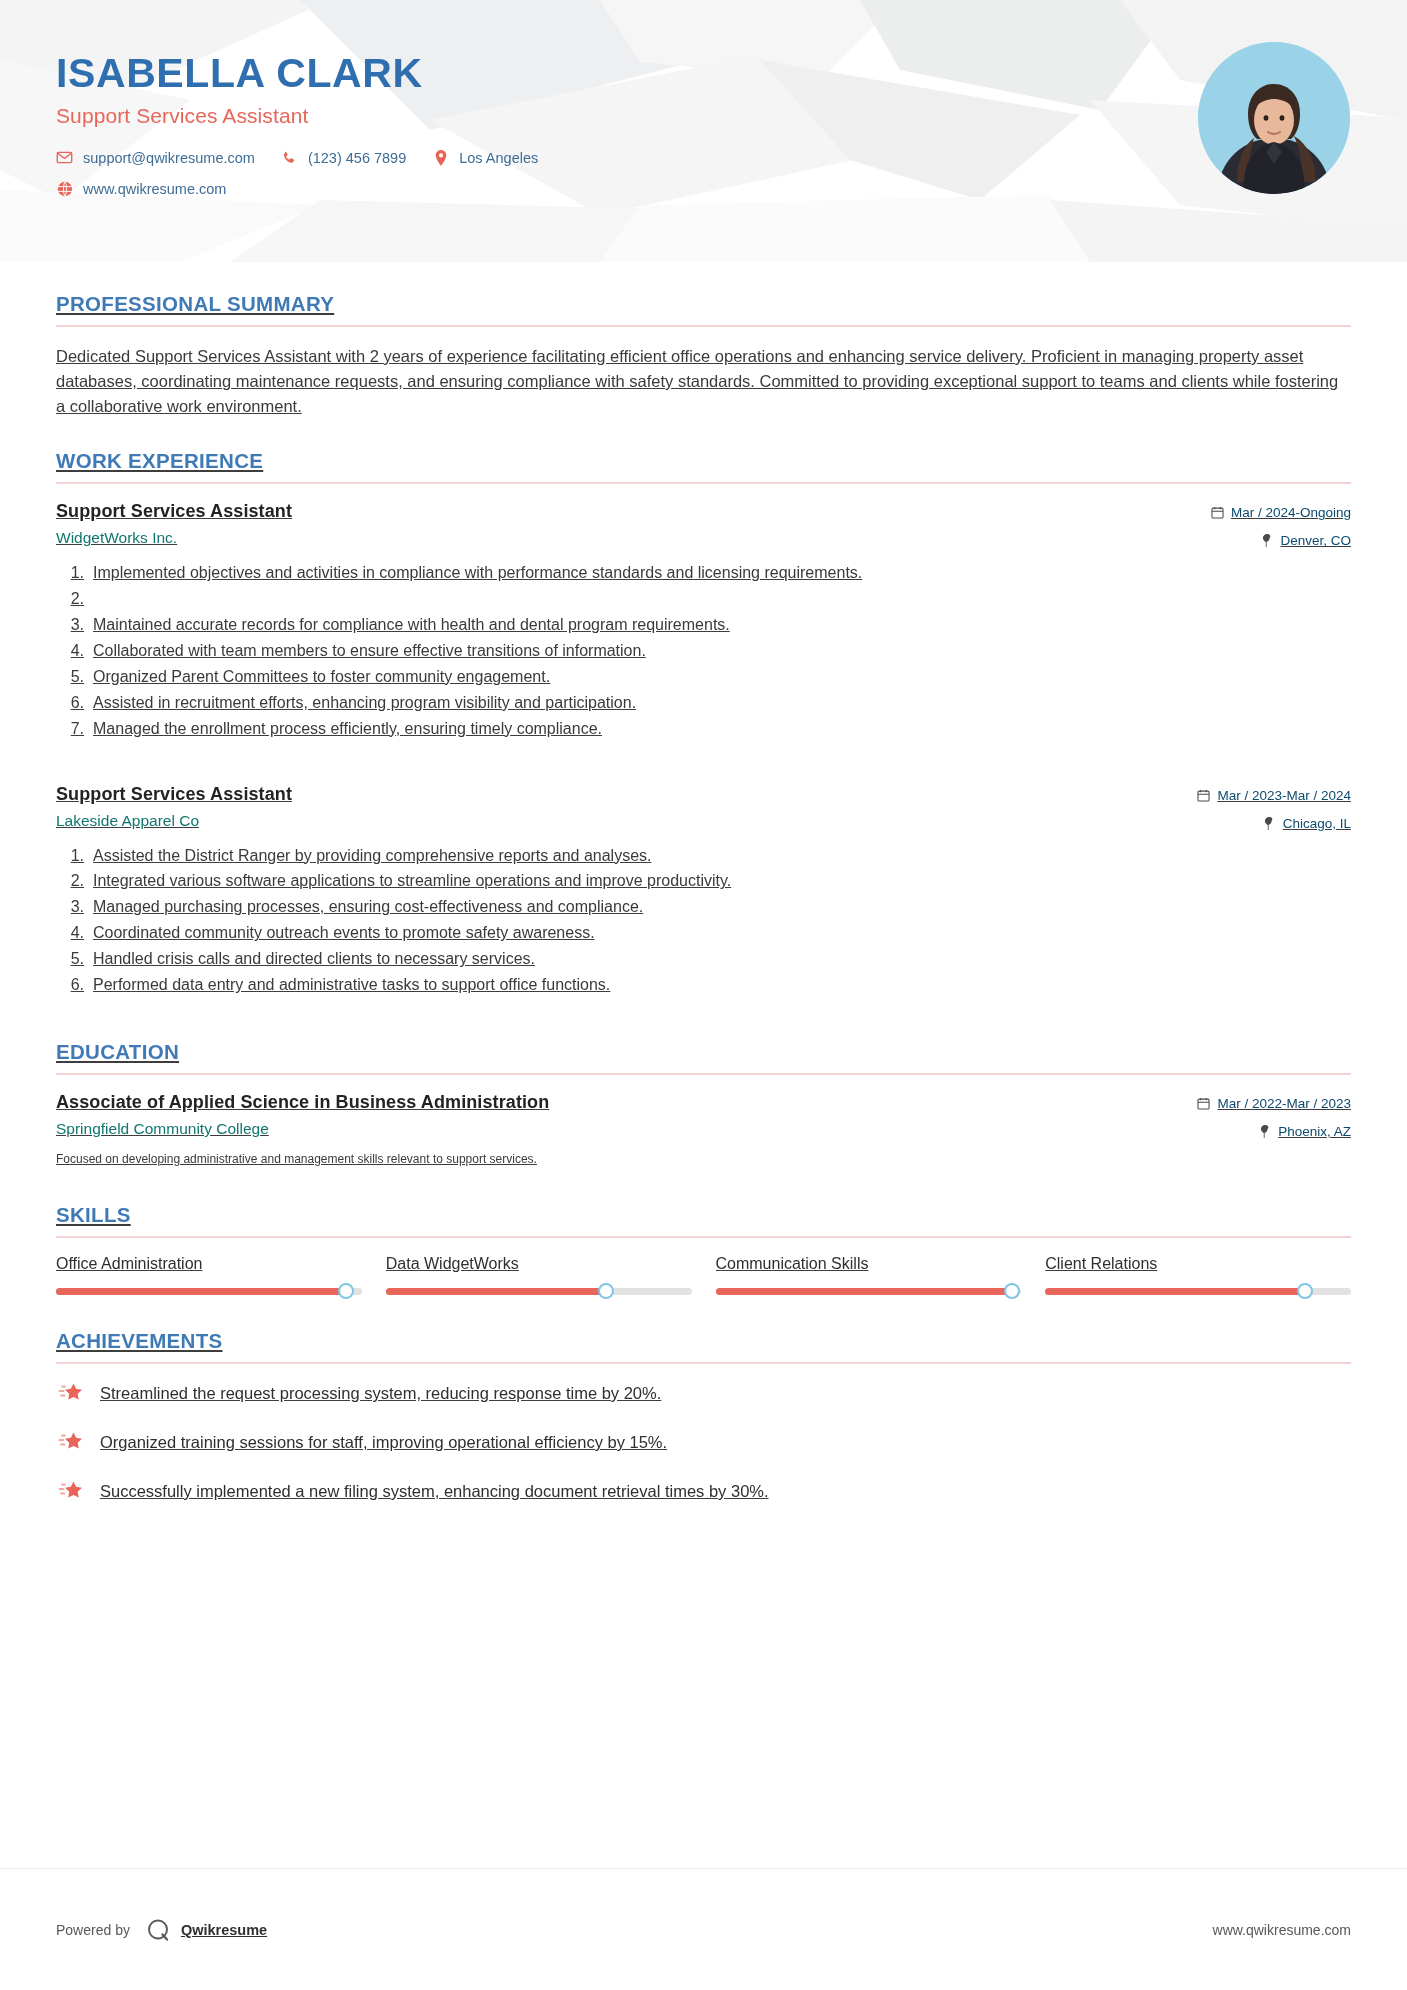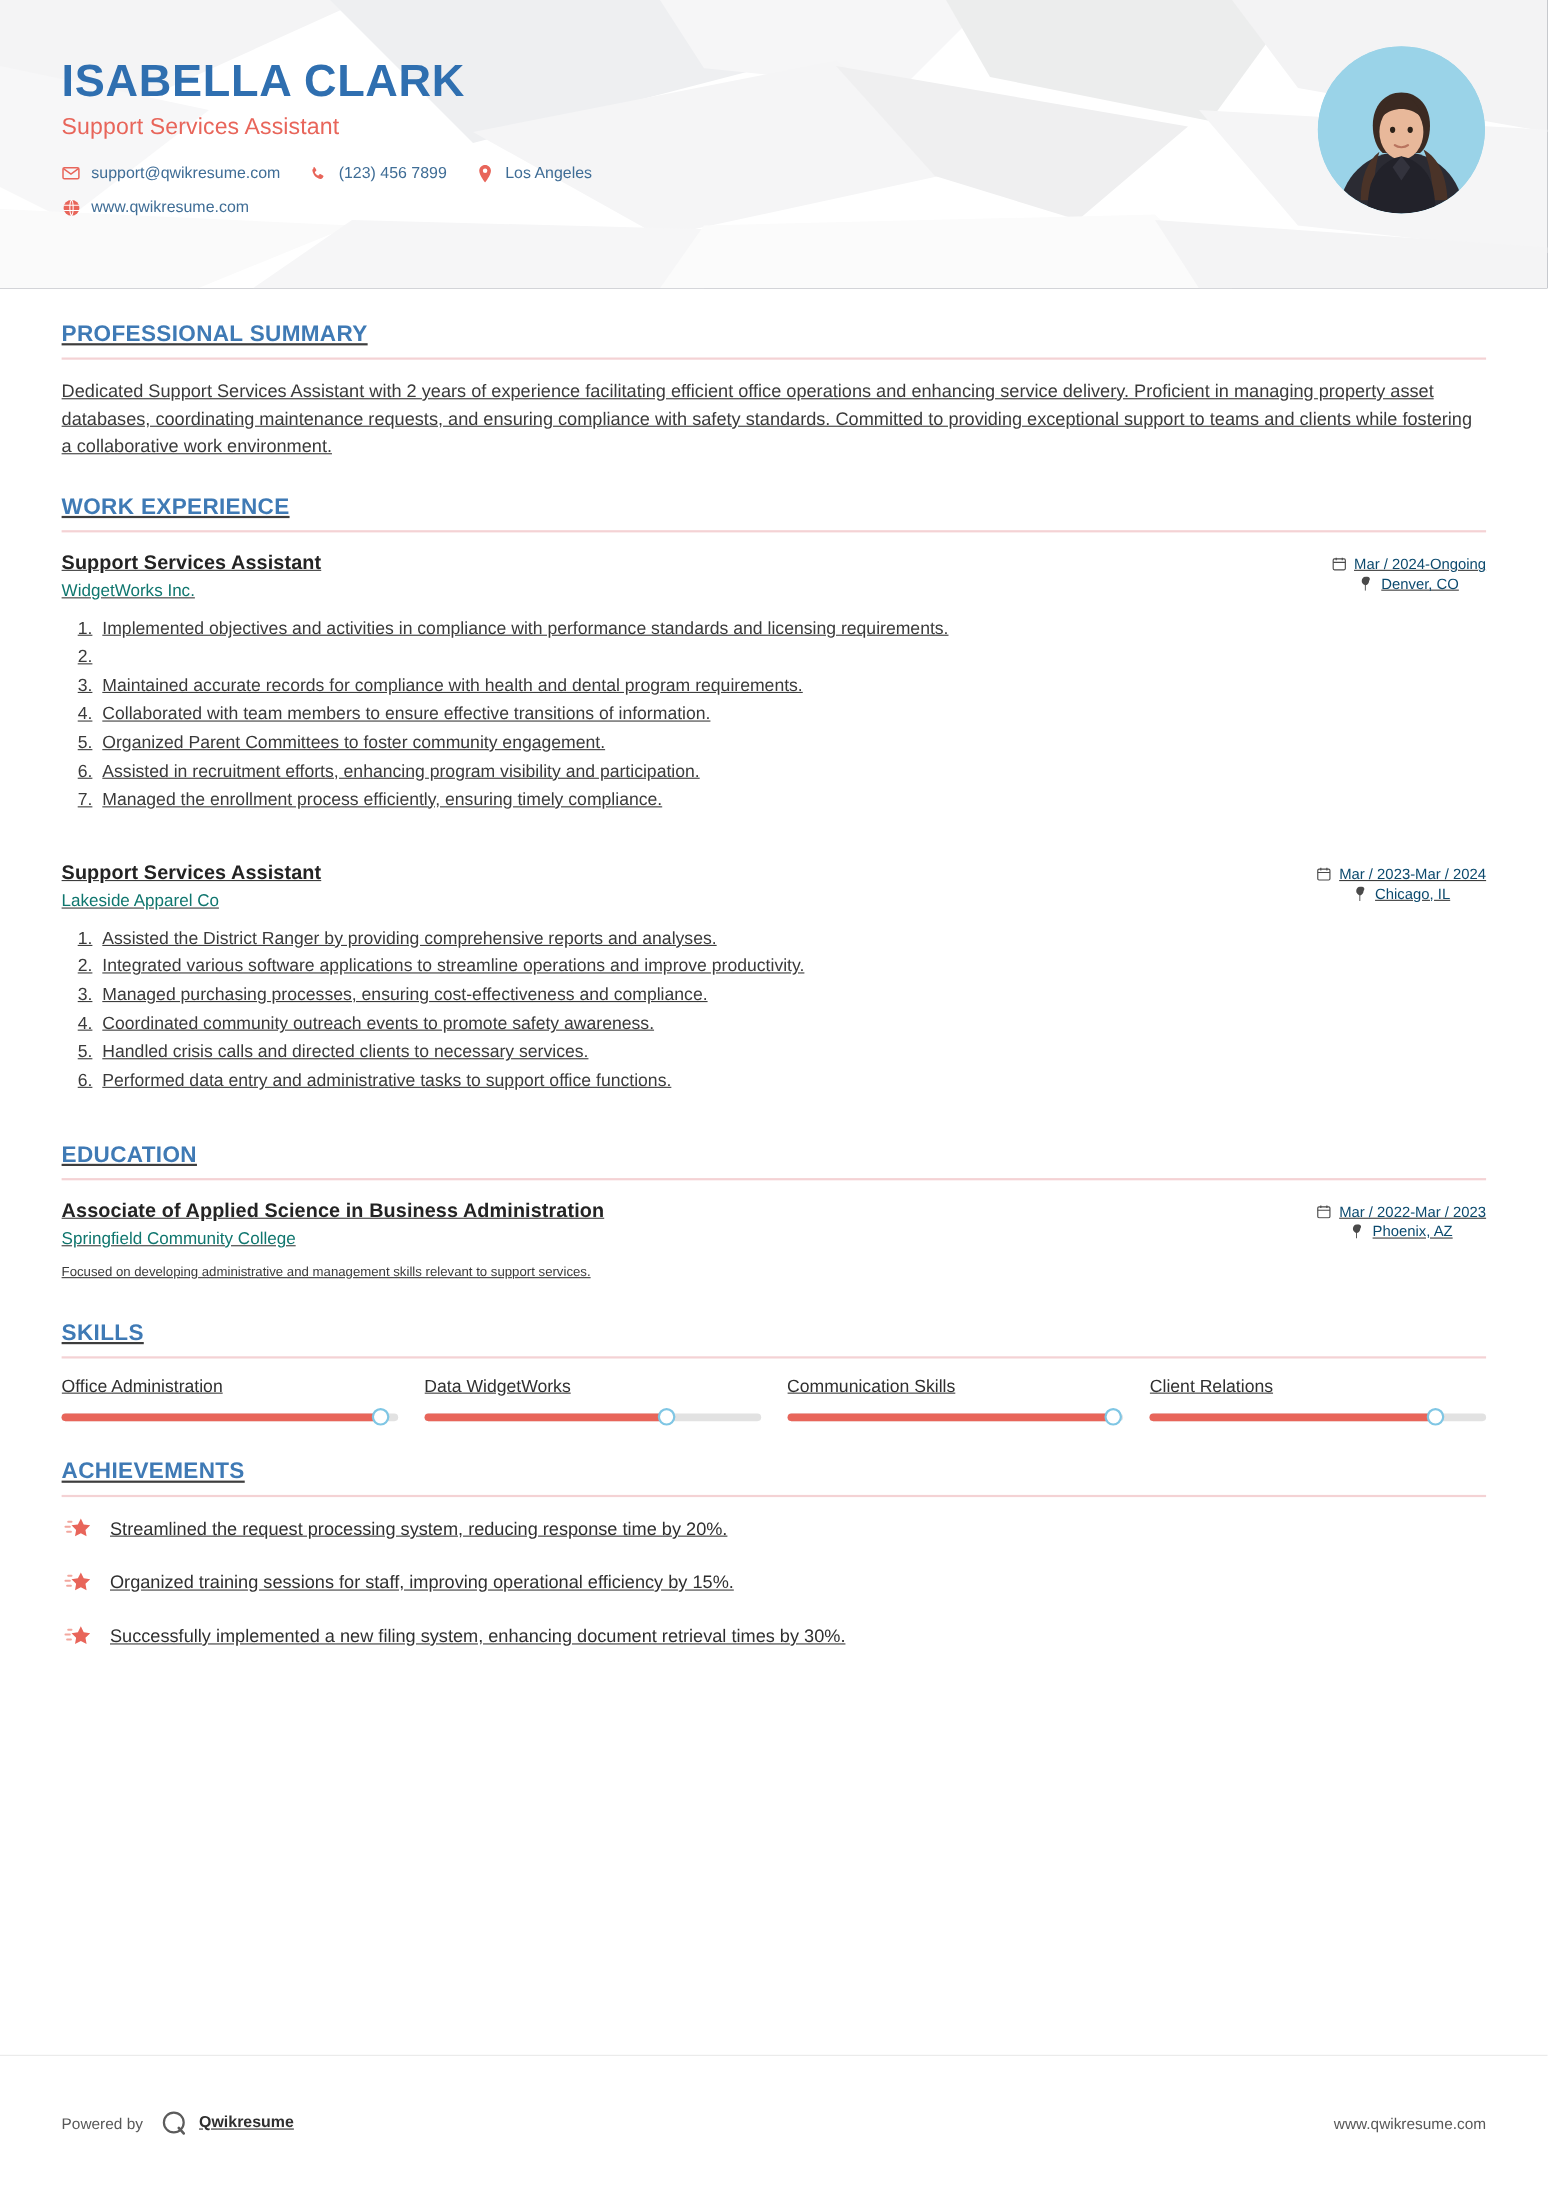--- a/index.html
+++ b/index.html
@@ -18,21 +18,21 @@
     width: 1407px;
     height: 1990px;
     position: relative;
     background: #ffffff;
   }
 
   
   .header {
     position: relative;
     height: 262px;
-    background: #0f172a;
+    background: #fef9c3;
     overflow: hidden;
   }
   .header-bg {
     position: absolute;
     inset: 0;
     width: 100%;
     height: 100%;
   }
 
   .header-inner {
@@ -144,21 +144,21 @@
     padding-top: 4px;
   }
   .meta-line {
     display: flex;
     align-items: center;
     justify-content: flex-end;
     font-size: 13.5px;
     color: #0c4a6e;
     white-space: nowrap;
   }
-  .meta-line + .meta-line { margin-top: 3px; justify-content: center; }
+  .meta-line + .meta-line { margin-top: 13px; }
   .meta-line .ico {
     display: inline-flex;
     align-items: center;
     justify-content: center;
     width: 13px;
     height: 13px;
     margin-right: 7px;
     color: #4a4a4a;
     flex: none;
   }

